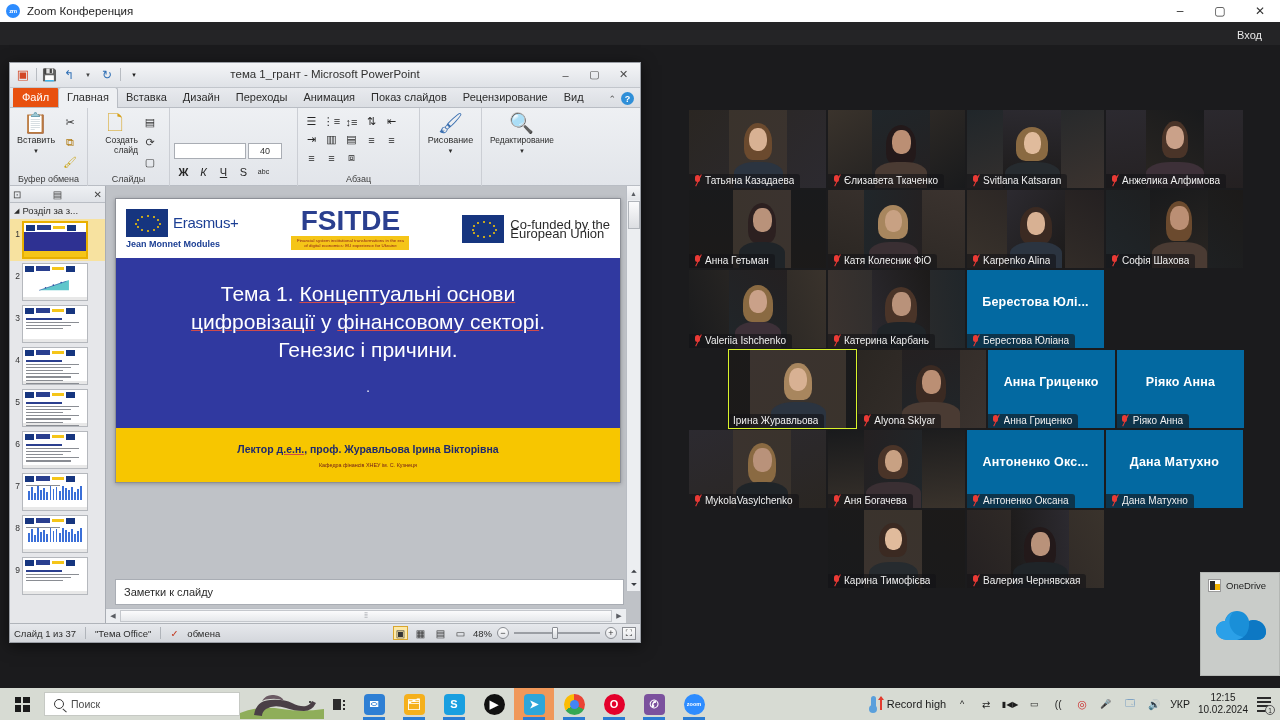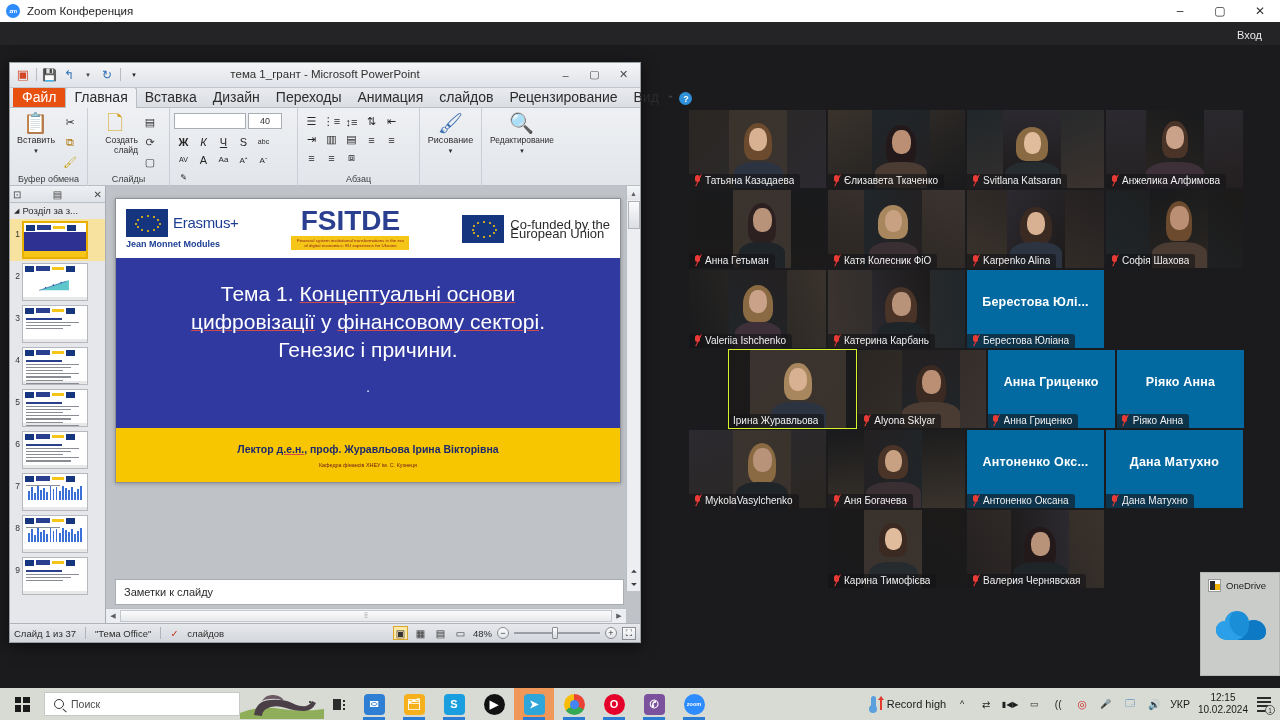--- a/index.html
+++ b/index.html
@@ -152,21 +152,21 @@
     width: 29px; height: 19px; display: flex; align-items: center;
     justify-content: center; color: #4a4a4a; font-size: 11px;
   }
 
   #ppt-ribbon-tabs {
     height: 20px; display: flex; align-items: flex-end;
     background: linear-gradient(#e8eaee, #dbdee3);
     border-bottom: 1px solid #b9bdc4; padding-left: 3px;
   }
   .rtab {
-    padding: 2px 8px 3px; font-size: 14px; color: #2c2c2c;
+    padding: 2px 8px 3px; font-size: 11px; color: #2c2c2c;
     line-height: 14px;
   }
   .rtab.file {
     background: #e8500f; color: #fff; padding: 3px 9px 3px;
     border-radius: 2px 2px 0 0;
   }
   .rtab.active {
     background: #eef0f3; border: 1px solid #b9bdc4; border-bottom: none;
     border-radius: 3px 3px 0 0; margin-bottom: -1px; padding-bottom: 4px;
   }
@@ -188,21 +188,21 @@
     padding: 3px 4px 0; gap: 2px; }
   .rgroup-label { height: 13px; font-size: 9px; color: #3c3c3c;
     text-align: center; line-height: 13px; position: relative; }
   .bigbtn { width: 44px; display: flex; flex-direction: column;
     align-items: center; gap: 1px; font-size: 9px; color: #2c2c2c;
     text-align: center; line-height: 10px; padding-top: 2px; }
   .bigbtn .gl { font-size: 20px; line-height: 21px; }
   .smallcol { display: flex; flex-direction: column; gap: 2px; padding-top: 2px; }
   .smallbtn { width: 20px; height: 18px; display: flex; align-items: center;
     justify-content: center; font-size: 11px; color: #333; }
-  .fontrow { display: flex; gap: 2px; padding-top: 2px; }
+  .fontrow { display: flex; gap: 2px; padding-top: 2px; margin-top: 30px; }
   .fbox { height: 16px; background: #fff; border: 1px solid #a9adb4;
     font-size: 9px; display: flex; align-items: center;
     justify-content: flex-end; padding: 0 2px; color: #333; }
   .fgrid { display: flex; flex-wrap: wrap; gap: 1px; width: 150px;
     padding-top: 2px; }
   .fgbtn { width: 19px; height: 17px; display: flex; align-items: center;
     justify-content: center; font-size: 11px; color: #262626; }
   .pgrid { display: flex; flex-wrap: wrap; gap: 1px; width: 130px;
     padding-top: 2px; }
 
@@ -1167,21 +1167,21 @@
       </div>
     </div>
   </div>
 
   <div id="ppt-status">
     <span>Слайд 1 из 37</span>
     <span class="st-sep"></span>
     <span>"Тема Office"</span>
     <span class="st-sep"></span>
     <span style="color:#c23b22;">✓</span>
-    <span>слайдов</span>
+    <span>обмена</span>
     <span class="right">
       <span class="view-btn active">▣</span>
       <span class="view-btn">▦</span>
       <span class="view-btn">▤</span>
       <span class="view-btn">▭</span>
       <span>48%</span>
       <span class="zbtn">−</span>
       <span id="zoom-slider">
         <span class="track"></span>
         <span class="tick"></span>

